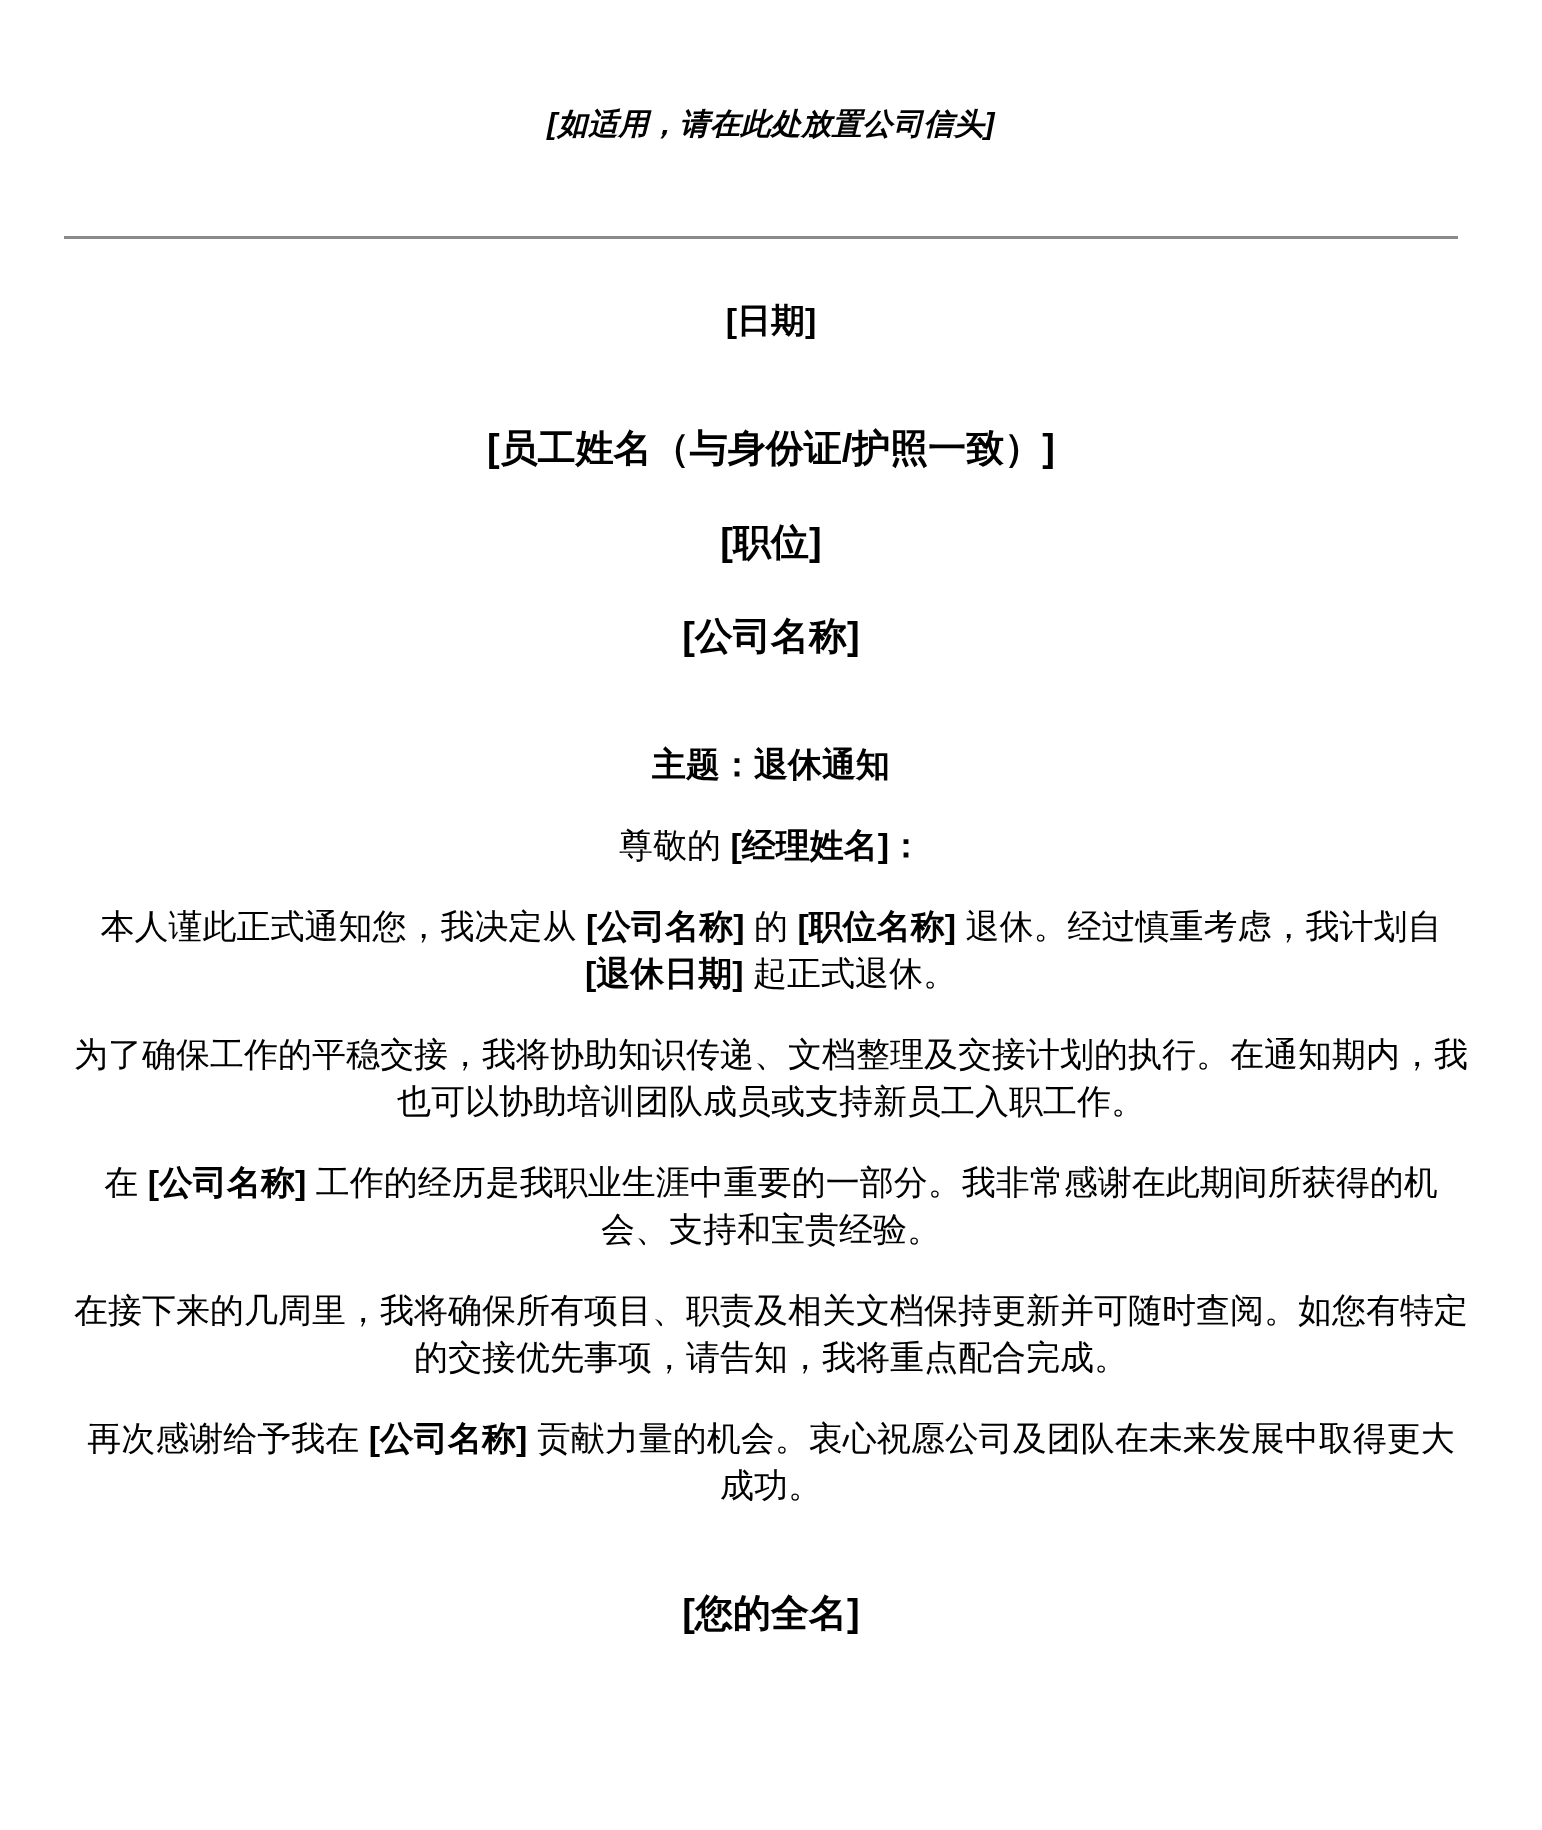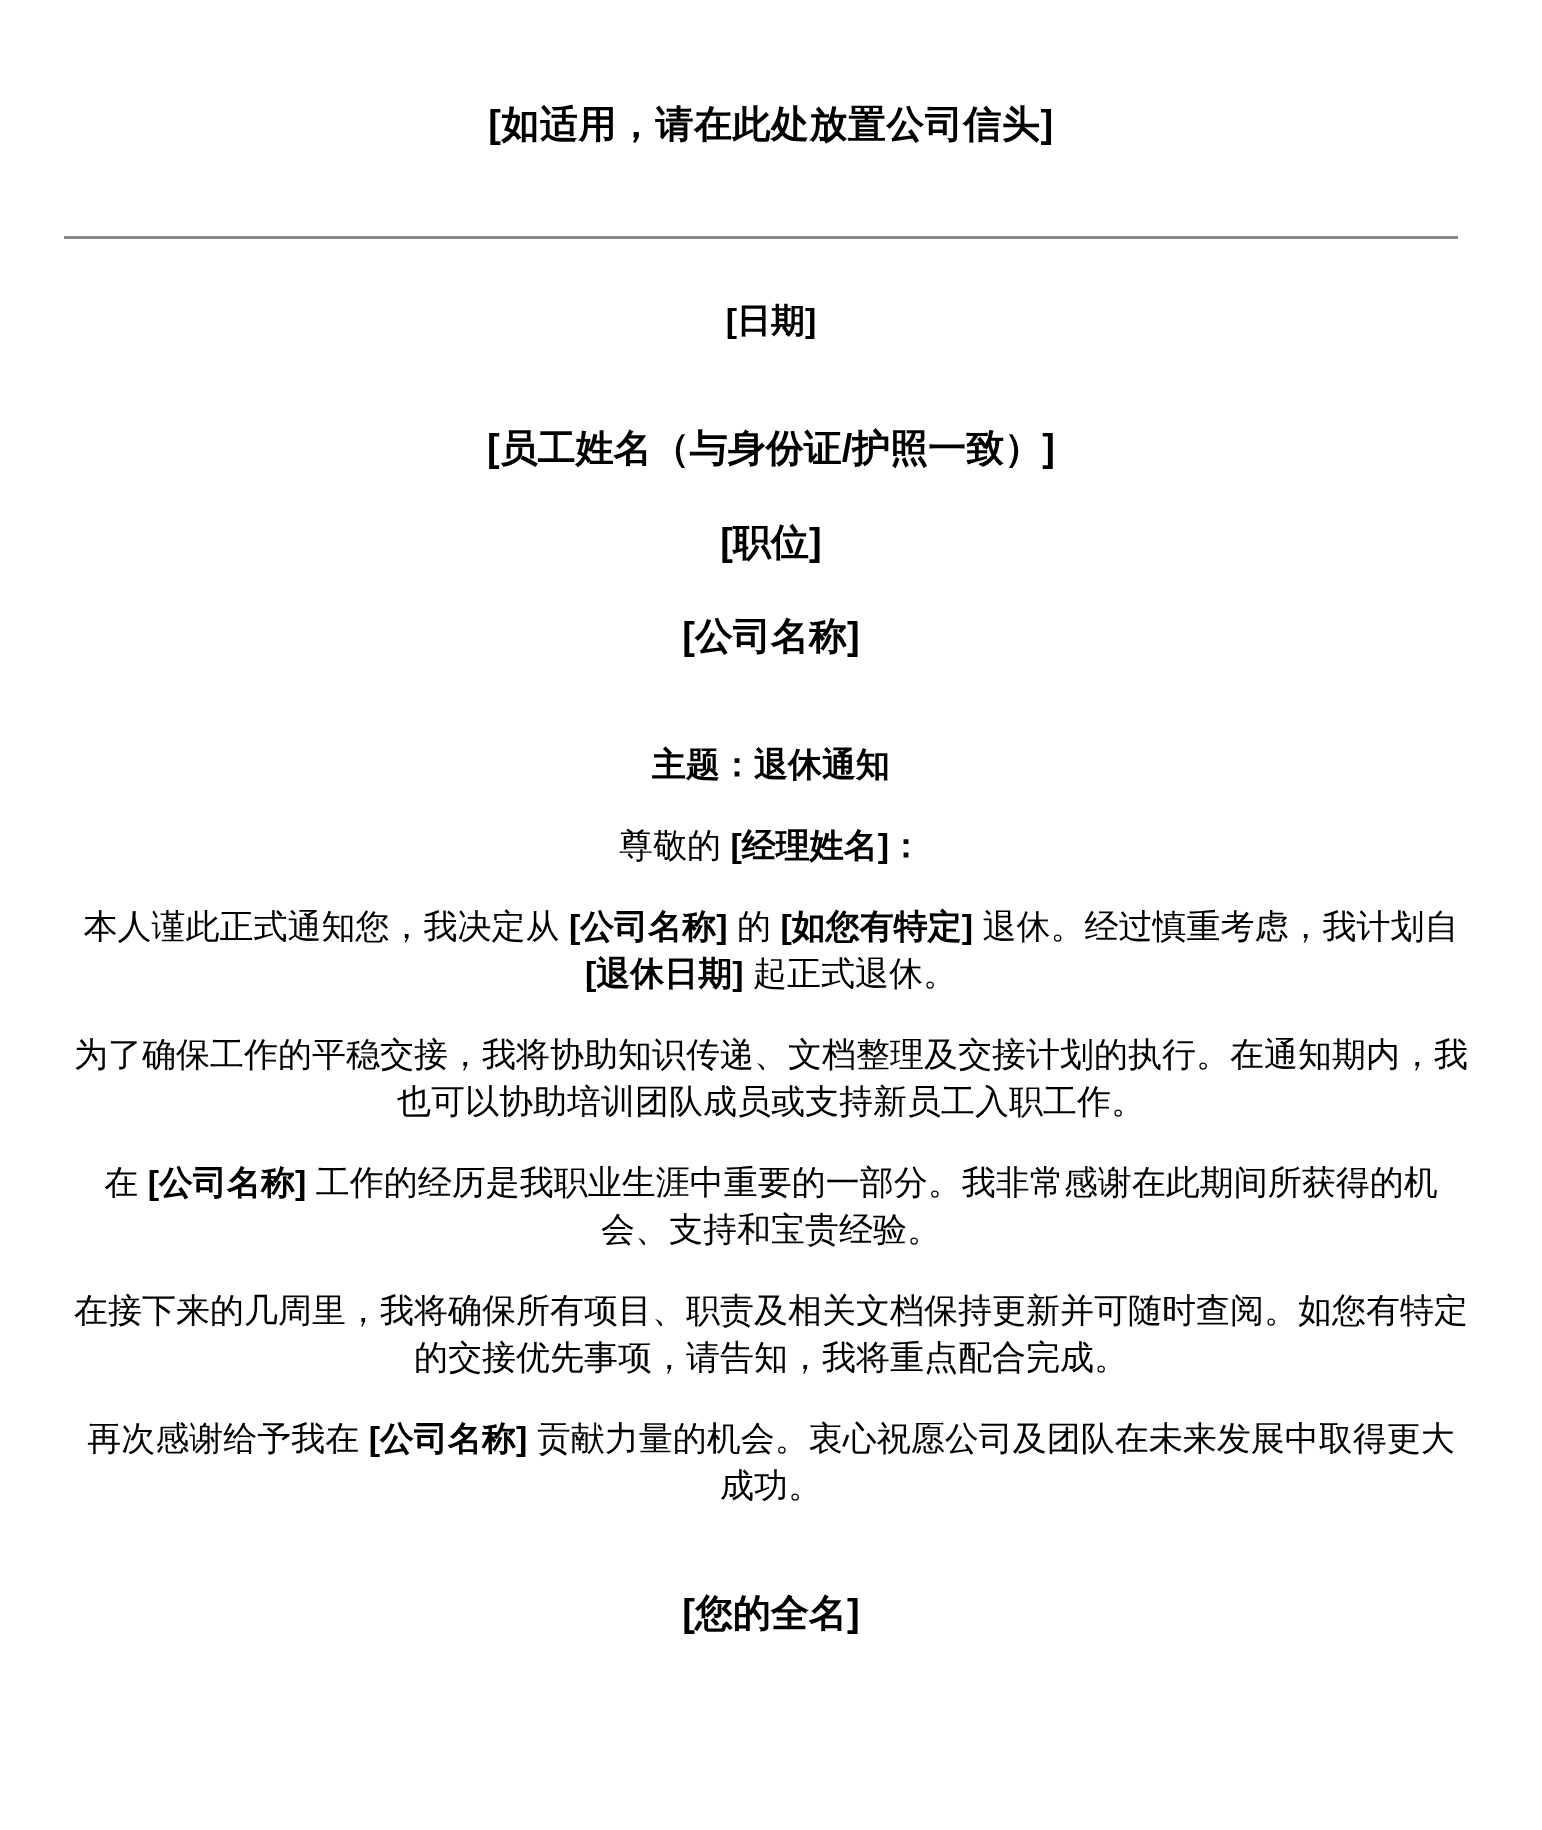--- a/index.html
+++ b/index.html
@@ -13,25 +13,26 @@
     height: 1830px;
     box-sizing: border-box;
     padding: 0 56px;
     background: #ffffff;
     color: #000000;
     font-family: "Liberation Sans", "DejaVu Sans", sans-serif;
     overflow: hidden;
   }
   .letterhead {
     margin: 96px 0 0 0;
-    font-size: 38px;
+    font-size: 30px;
     line-height: 56px;
     font-weight: 700;
     text-align: center;
     letter-spacing: 0.5px;
+    font-style: italic;
   }
   .divider {
     border: 0;
     border-top: 3px solid #8a8a8a;
     margin: 84px 28px 0 8px;
   }
   .para {
     margin: 34px 0 0 0;
     font-size: 34px;
     line-height: 47px;
@@ -67,21 +68,21 @@
   <div class="para bold">
     <div class="block-line">[员工姓名（与身份证/护照一致）]</div>
     <div class="block-line">[职位]</div>
     <div class="block-line">[公司名称]</div>
   </div>
 
   <p class="para bold">主题：退休通知</p>
 
   <p class="para"><span>尊敬的 </span><span class="seg-bold">[经理姓名]：</span></p>
 
-  <p class="para"><span>本人谨此正式通知您，我决定从 </span><span class="seg-bold">[公司名称]</span><span> 的 </span><span class="seg-bold">[如您有特定]</span><span> 退休。经过慎重考虑，我计划自
+  <p class="para"><span>本人谨此正式通知您，我决定从 </span><span class="seg-bold">[公司名称]</span><span> 的 </span><span class="seg-bold">[职位名称]</span><span> 退休。经过慎重考虑，我计划自
 </span><span class="seg-bold">[退休日期]</span><span> 起正式退休。</span></p>
 
   <p class="para"><span>为了确保工作的平稳交接，我将协助知识传递、文档整理及交接计划的执行。在通知期内，我
 也可以协助培训团队成员或支持新员工入职工作。</span></p>
 
   <p class="para"><span>在 </span><span class="seg-bold">[公司名称]</span><span> 工作的经历是我职业生涯中重要的一部分。我非常感谢在此期间所获得的机
 会、支持和宝贵经验。</span></p>
 
   <p class="para"><span>在接下来的几周里，我将确保所有项目、职责及相关文档保持更新并可随时查阅。如您有特定
 的交接优先事项，请告知，我将重点配合完成。</span></p>

